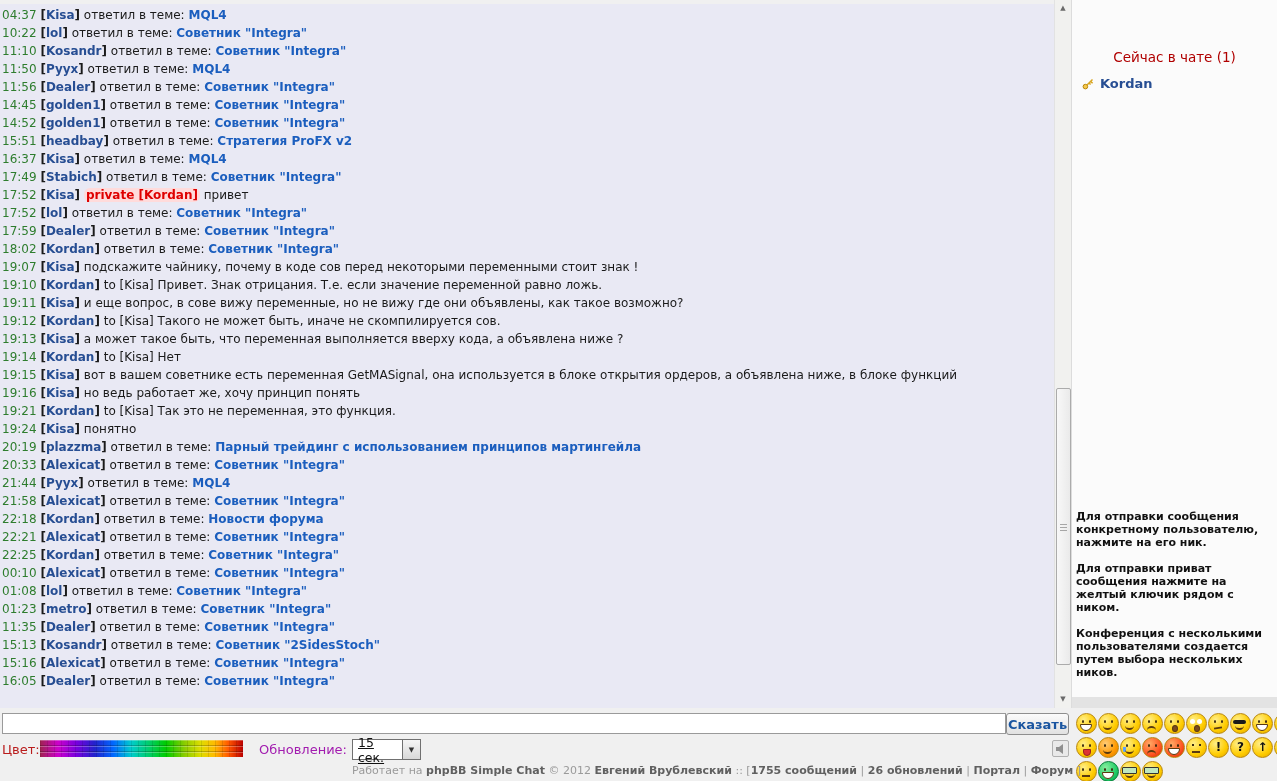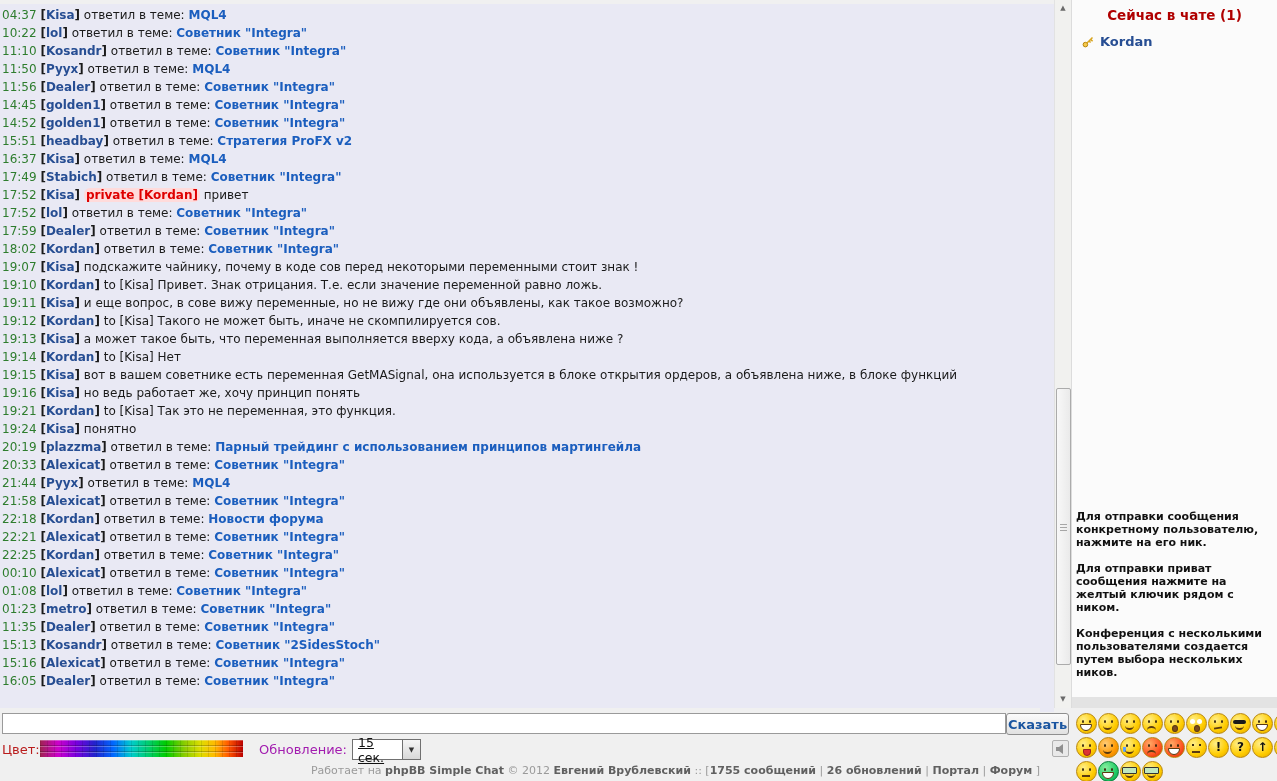--- a/index.html
+++ b/index.html
@@ -37,35 +37,36 @@
   .sb-thumb::after{
     content:"";position:absolute;left:3px;top:50%;width:7px;height:1px;
     background:#A6A6A6;box-shadow:0 -3px 0 #A6A6A6,0 3px 0 #A6A6A6;
   }
   
   #sidebar{
     position:absolute;left:1071px;top:0;width:206px;height:708px;
     background:#FBFBFB;border-left:1px solid #DCDCDC;box-sizing:border-box;
   }
   .sb-title{
-    text-align:center;padding-top:7px;font-size:13.5px;font-weight:bold;
+    text-align:center;padding-top:7px;font-size:13.5px;font-weight:normal;
     color:var(--c-online_title,#B00000);
+    margin-top:42px;
   }
   .user-row{padding:11px 0 0 10px;font-size:13px;font-weight:bold;
     color:var(--c-username,#274E93);display:flex;align-items:center;gap:5px;}
   .user-row .uname{cursor:pointer;}
   .key-ic{display:inline-block;width:13px;height:13px;cursor:pointer;}
   #sidebar-help{
     position:absolute;left:0;bottom:16px;width:100%;box-sizing:border-box;
     padding:0 6px 0 4px;font-size:11px;font-weight:bold;color:#111;line-height:13px;margin-top:8px;
   }
   #sidebar-help p{margin:0 0 13px 0;}
   .sb-strip{position:absolute;left:0;bottom:0;width:100%;height:11px;background:#E3E3E3;}
   
-  #bottom-bar{position:absolute;left:0;top:708px;width:1040px;height:73px;background:#F0F0F0;}
+  #bottom-bar{position:absolute;left:0;top:708px;width:1040px;height:73px;background:#F0F0F0;padding-left:41px;}
   #msg-input{
     position:absolute;left:2px;top:5px;width:1004px;height:21px;
     border:1px solid #9A9A9A;background:#FFF;box-sizing:border-box;
     font-family:inherit;font-size:12px;padding:0 4px;
   }
   #say-btn{
     position:absolute;left:1006px;top:5px;width:63px;height:22px;
     background:linear-gradient(#FBFBFB,#E1E1E1);
     border:1px solid #8E8E8E;border-radius:3px;
     font-family:inherit;font-size:13px;font-weight:bold;

